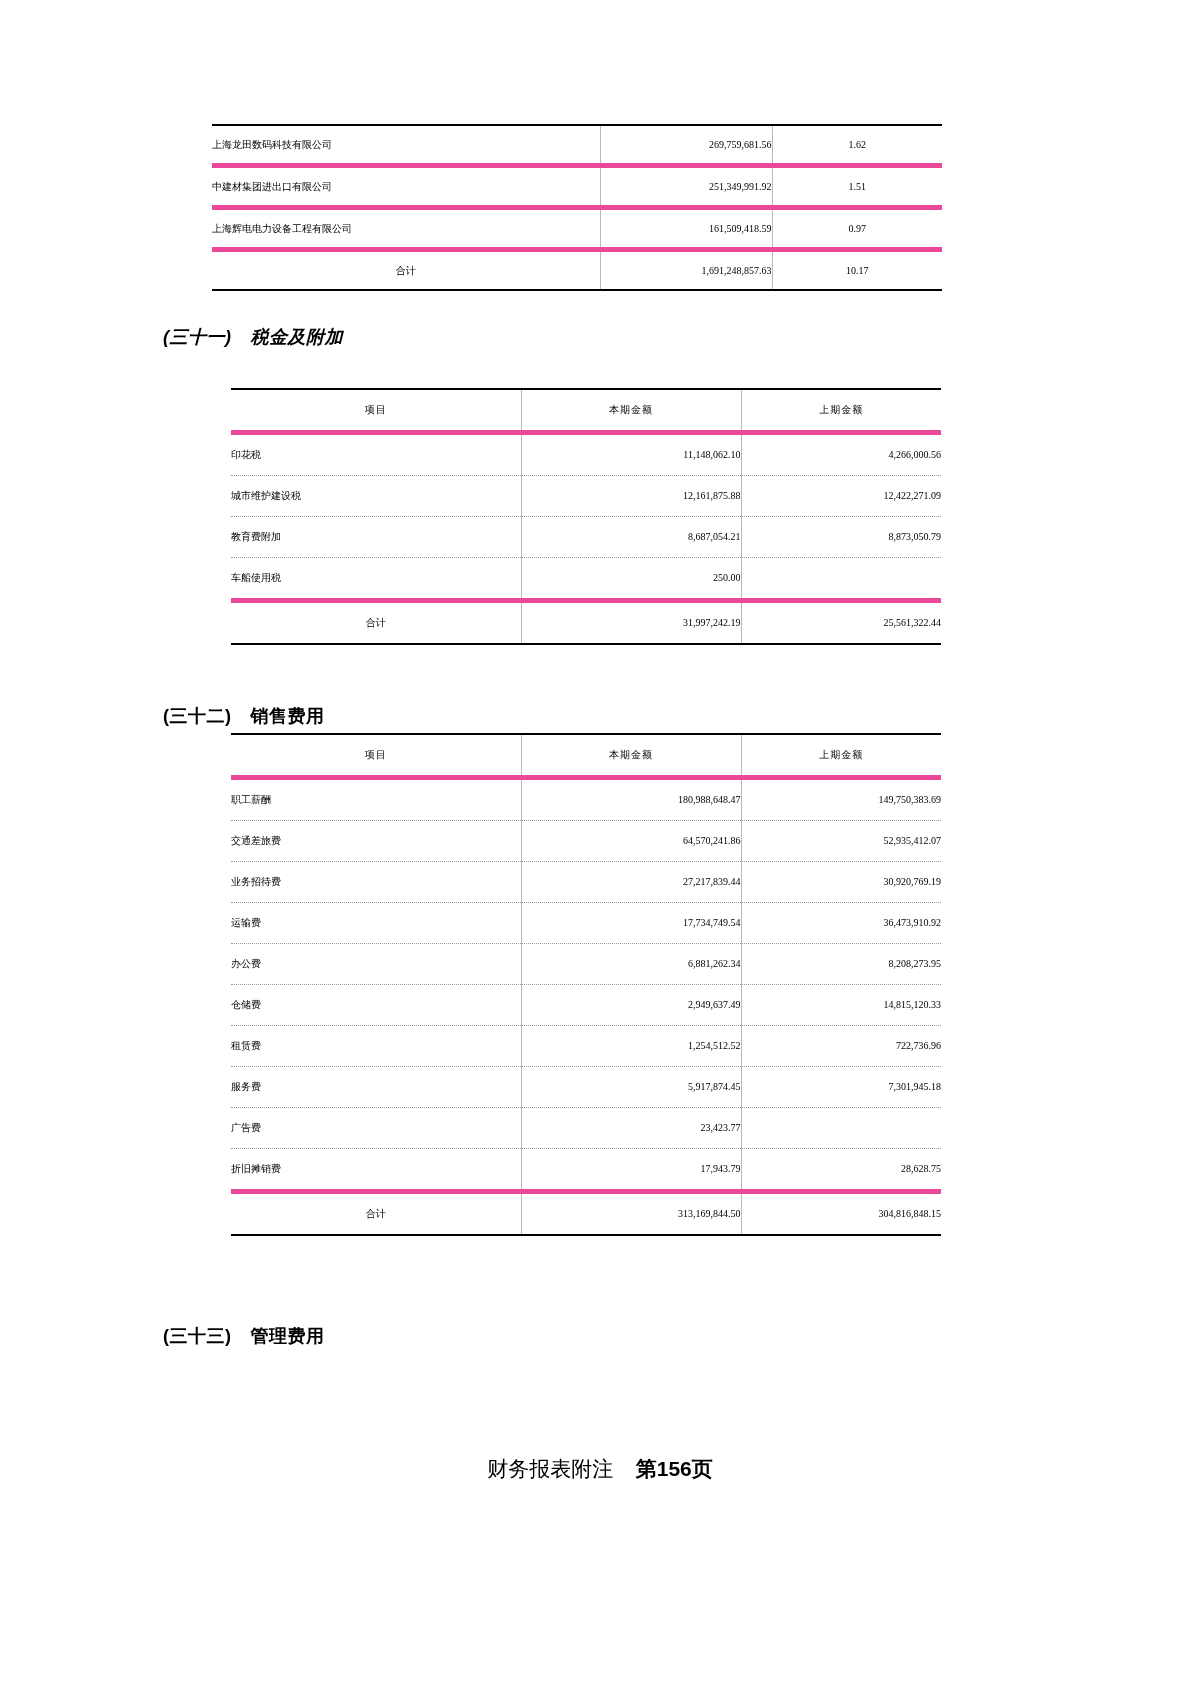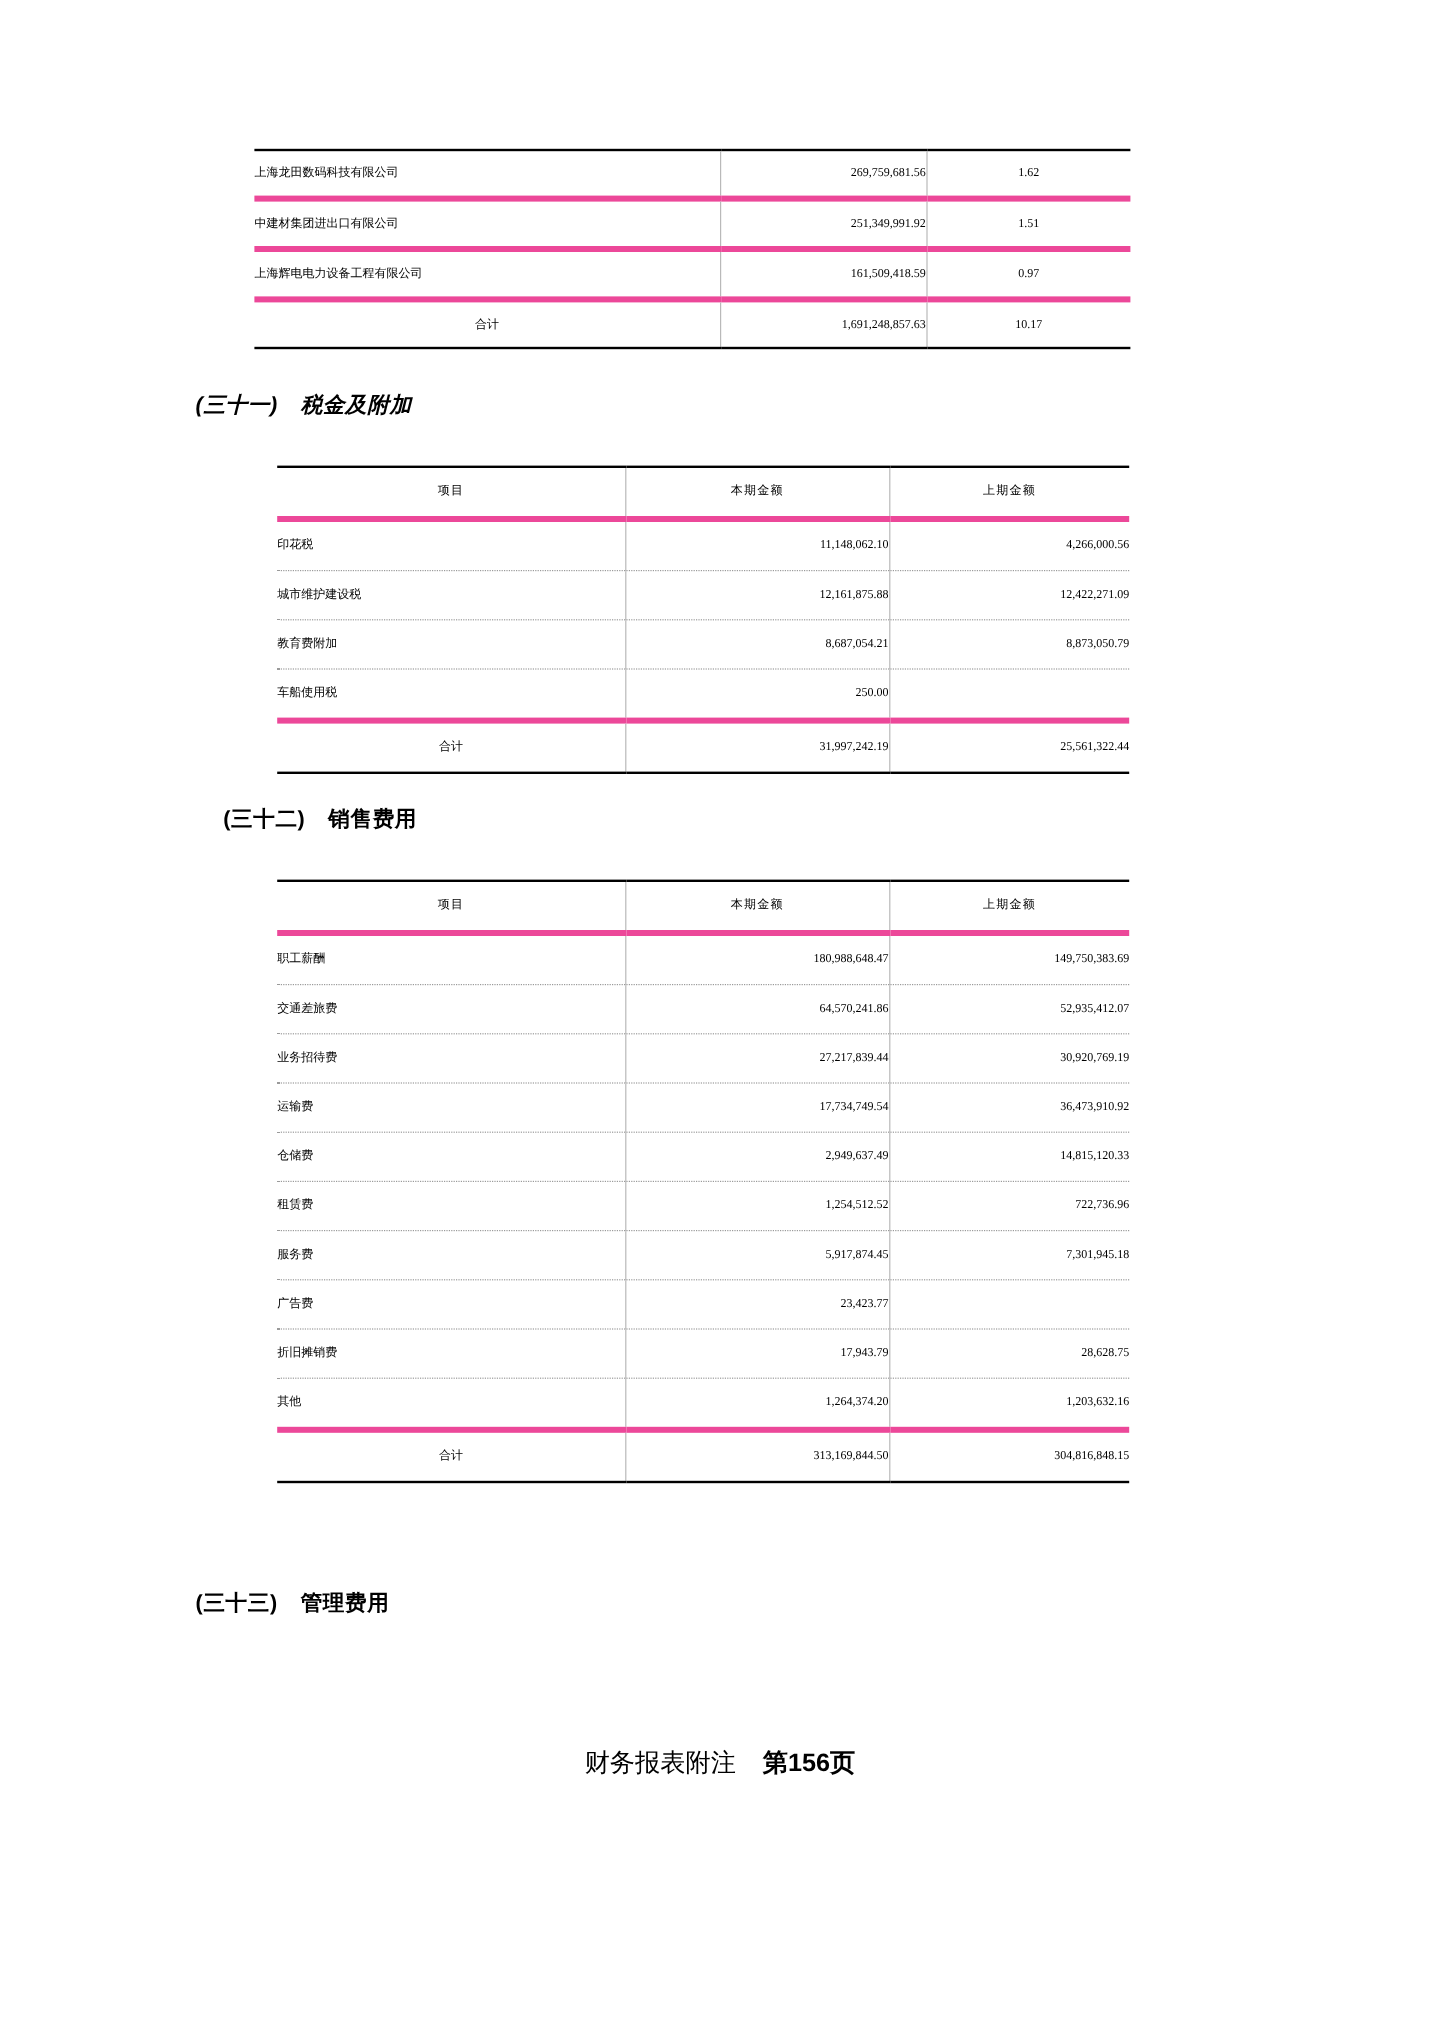--- a/index.html
+++ b/index.html
@@ -71,21 +71,21 @@
 
   
   .section-head {
     position: absolute;
     font-family: "Liberation Sans", sans-serif;
     font-weight: bold;
     font-size: 18px;
     letter-spacing: 0.5px;
   }
   #head-31 { left: 163px; top: 325px; font-style: italic; }
-  #head-32 { left: 163px; top: 670px; margin-left: 23px; }
+  #head-32 { left: 163px; top: 704px; }
   #head-33 { left: 163px; top: 1324px; }
 
   
   #table-tax {
     position: absolute;
     left: 231px;
     top: 388px;
     width: 710px;
   }
   #table-tax td { height: 40px; }
@@ -230,20 +230,25 @@
         <td class="cell-item">业务招待费</td>
         <td class="cell-num vline-l vline-r">27,217,839.44</td>
         <td class="cell-num">30,920,769.19</td>
       </tr>
       <tr class="rule-dot">
         <td class="cell-item">运输费</td>
         <td class="cell-num vline-l vline-r">17,734,749.54</td>
         <td class="cell-num">36,473,910.92</td>
       </tr>
       <tr class="rule-dot">
+        <td class="cell-item">办公费</td>
+        <td class="cell-num vline-l vline-r">6,881,262.34</td>
+        <td class="cell-num">8,208,273.95</td>
+      </tr>
+      <tr class="rule-dot">
         <td class="cell-item">仓储费</td>
         <td class="cell-num vline-l vline-r">2,949,637.49</td>
         <td class="cell-num">14,815,120.33</td>
       </tr>
       <tr class="rule-dot">
         <td class="cell-item">租赁费</td>
         <td class="cell-num vline-l vline-r">1,254,512.52</td>
         <td class="cell-num">722,736.96</td>
       </tr>
       <tr class="rule-dot">
@@ -253,25 +258,20 @@
       </tr>
       <tr class="rule-dot">
         <td class="cell-item">广告费</td>
         <td class="cell-num vline-l vline-r">23,423.77</td>
         <td class="cell-num"></td>
       </tr>
       <tr class="rule-dot">
         <td class="cell-item">折旧摊销费</td>
         <td class="cell-num vline-l vline-r">17,943.79</td>
         <td class="cell-num">28,628.75</td>
-      </tr>
-      <tr class="rule-dot">
-        <td class="cell-item">其他</td>
-        <td class="cell-num vline-l vline-r">1,264,374.20</td>
-        <td class="cell-num">1,203,632.16</td>
       </tr>
       <tr class="rule-thin rule-bottom">
         <td class="cell-center">合计</td>
         <td class="cell-num vline-l vline-r">313,169,844.50</td>
         <td class="cell-num">304,816,848.15</td>
       </tr>
     </tbody>
   </table>
 
   <div class="section-head" id="head-33">

